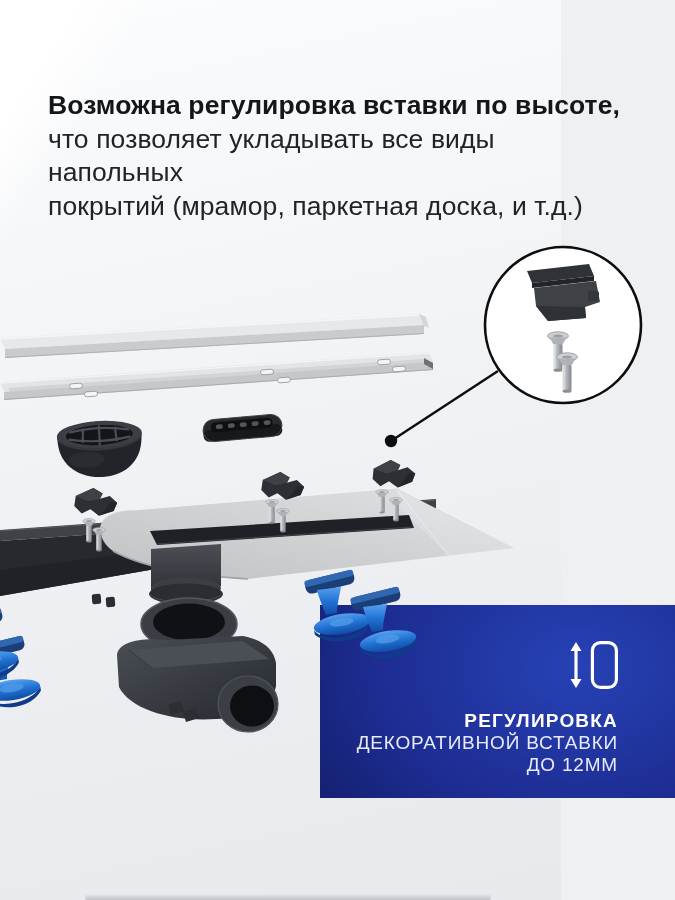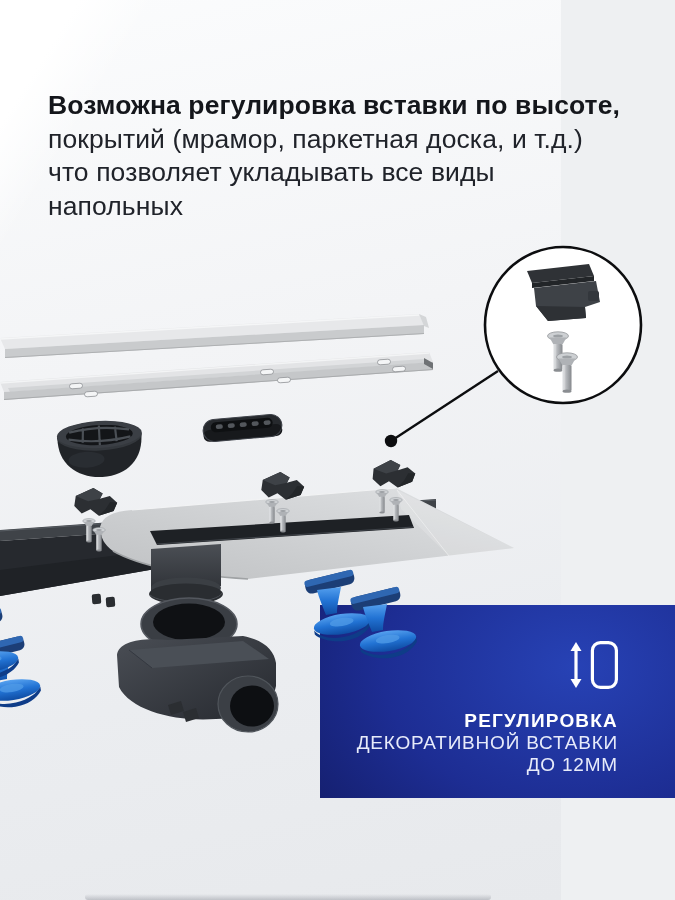--- a/index.html
+++ b/index.html
@@ -30,22 +30,22 @@
   .z1{z-index:1}.z3{z-index:3}
 </style>
 </head>
 <body>
 
 <div class="stage">
   <div class="bg"></div>
 
   <div class="headline">
     <span class="b">Возможна регулировка вставки по высоте,</span>
+    <span class="r">что позволяет укладывать все виды напольных</span>
     <span class="r">покрытий (мрамор, паркетная доска, и т.д.)</span>
-    <span class="r">что позволяет укладывать все виды напольных</span>
   </div>
 
   <svg class="layer z1" width="675" height="900" viewBox="0 0 675 900">
     <defs>
       <linearGradient id="gTray" x1="0" y1="1" x2="1" y2="0">
         <stop offset="0" stop-color="#bfc1c3"></stop>
           <stop offset="1" stop-color="#e0e2e4"></stop>
       </linearGradient>
       <linearGradient id="gSteel" x1="0" y1="0" x2="1" y2="0">
         <stop offset="0" stop-color="#d6d8db"></stop>

